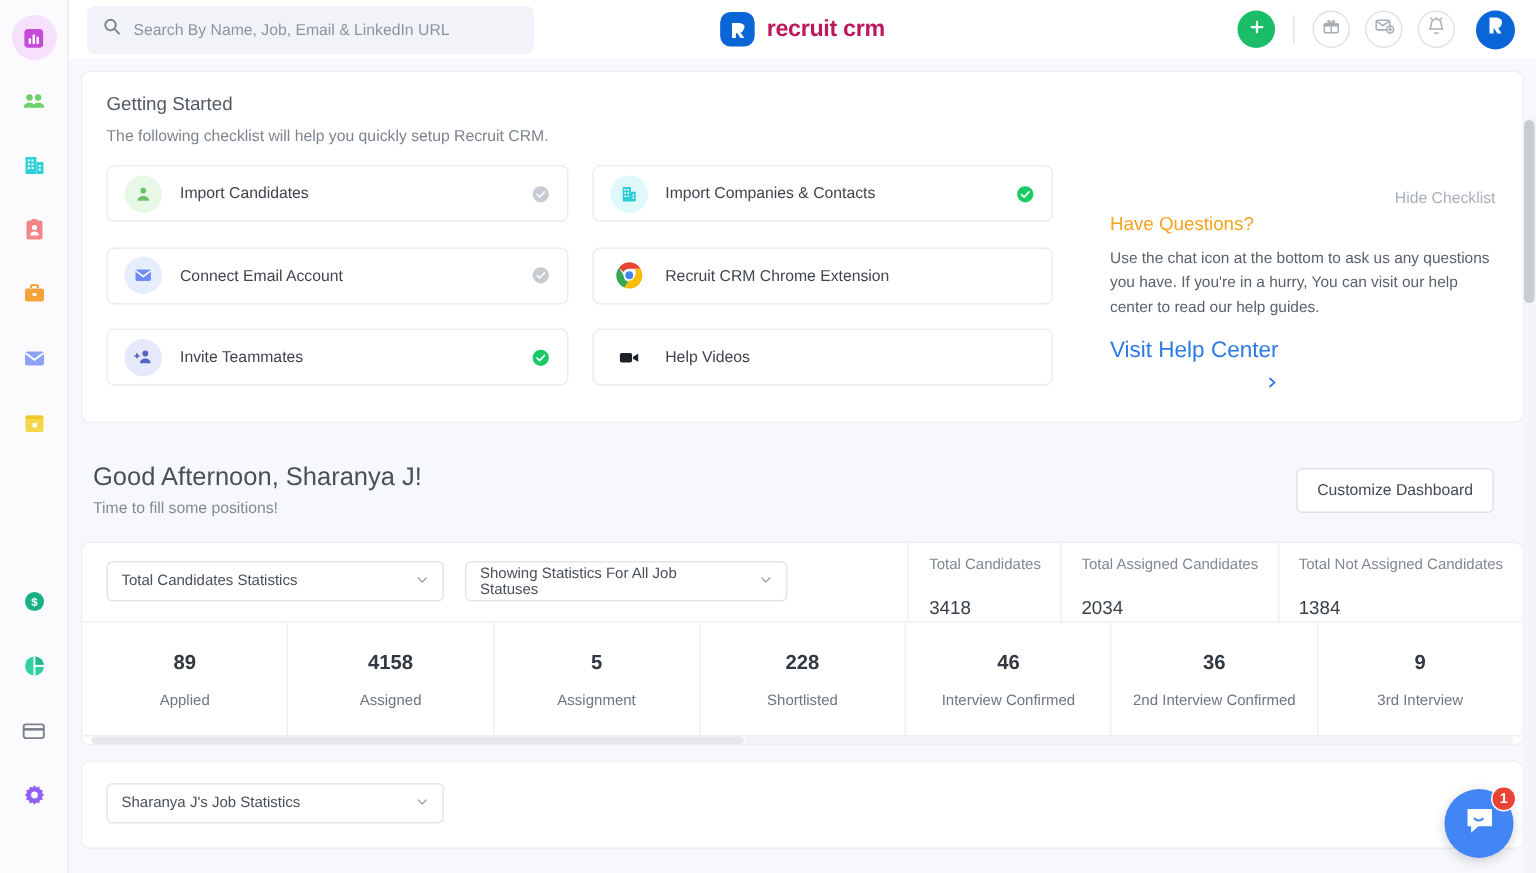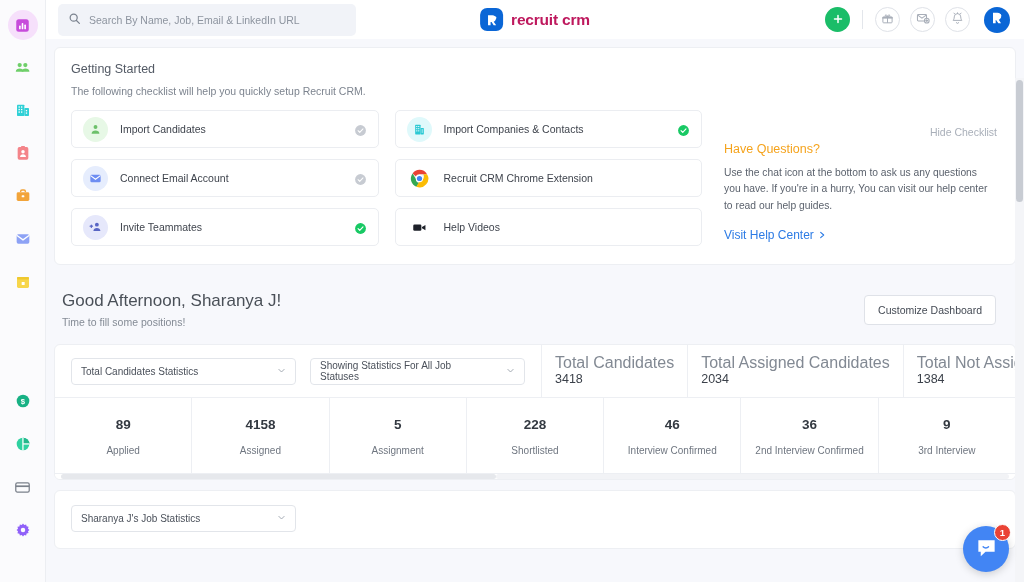--- a/index.html
+++ b/index.html
@@ -102,21 +102,21 @@
   }
 
   
   .gs-card { padding: 14px 12px 18px 16px; position: relative; }
   .gs-title { font-size: 12.5px; color: #535a65; margin-bottom: 9px; }
   .gs-sub { font-size: 10.5px; color: #7d848f; margin-bottom: 13px; }
   .hide-checklist {
     position: absolute; top: 78px; right: 18px;
     font-size: 10.5px; color: #a9afb9; cursor: pointer;
   }
-  .gs-body { display: flex; gap: 22px; }
+  .gs-body { display: flex; gap: 38px; }
   .gs-grid {
     flex: 0 0 631px;
     display: grid; grid-template-columns: 1fr 1fr;
     gap: 11px 16px;
   }
   .gs-item {
     height: 38px;
     border: 1px solid #ebedf1; border-radius: 5px;
     background: #fff;
     display: flex; align-items: center;
@@ -127,21 +127,21 @@
     width: 25px; height: 25px; border-radius: 50%;
     display: flex; align-items: center; justify-content: center;
     flex: 0 0 25px;
   }
   .gs-label { font-size: 10.5px; color: #3f444d; flex: 1 1 auto; }
   .check { width: 13px; height: 13px; flex: 0 0 13px; }
 
   .questions { flex: 1 1 auto; padding-top: 32px; padding-right: 10px; }
   .q-title { font-size: 12.5px; color: #f5a31c; margin-bottom: 9px; }
   .q-text { font-size: 10.3px; color: #5b626d; line-height: 1.58; margin-bottom: 11px; }
-  .q-link { font-size: 12px; color: #2c7be5; cursor: pointer; display: inline-flex; align-items: flex-end; gap: 4px; }
+  .q-link { font-size: 15px; color: #2c7be5; cursor: pointer; display: inline-flex; align-items: flex-end; gap: 4px; flex-direction: column; }
 
   
   .greet-row {
     display: flex; align-items: flex-start;
     padding: 26px 20px 16px 8px;
   }
   .greet-name { font-size: 17px; color: #4a5058; font-weight: normal; }
   .greet-sub { font-size: 10.5px; color: #848b95; margin-top: 5px; }
   .customize-btn {
     margin-left: auto; margin-top: 4px;
@@ -165,21 +165,21 @@
     font-size: 10px; color: #4a505a;
     cursor: pointer;
   }
   .select .chev { margin-left: auto; color: #9aa1ab; font-size: 9px; }
   .totals { display: flex; margin-left: auto; }
   .total-cell {
     border-left: 1px solid #edeff3;
     padding: 9px 13px 0 13px;
     min-width: 84px;
   }
-  .total-lbl { font-size: 16px; color: #828993; margin-bottom: 0; white-space: nowrap; }
+  .total-lbl { font-size: 10px; color: #828993; margin-bottom: 16px; white-space: nowrap; }
   .total-val { font-size: 12.5px; color: #3b414a; }
 
   .stats-row {
     display: flex; border-top: 1px solid #edeff3;
     height: 76px;
     justify-content: space-between;
   }
   .stat-cell {
     flex: 1 1 0; min-width: 0;
     border-right: 1px solid #edeff3;

